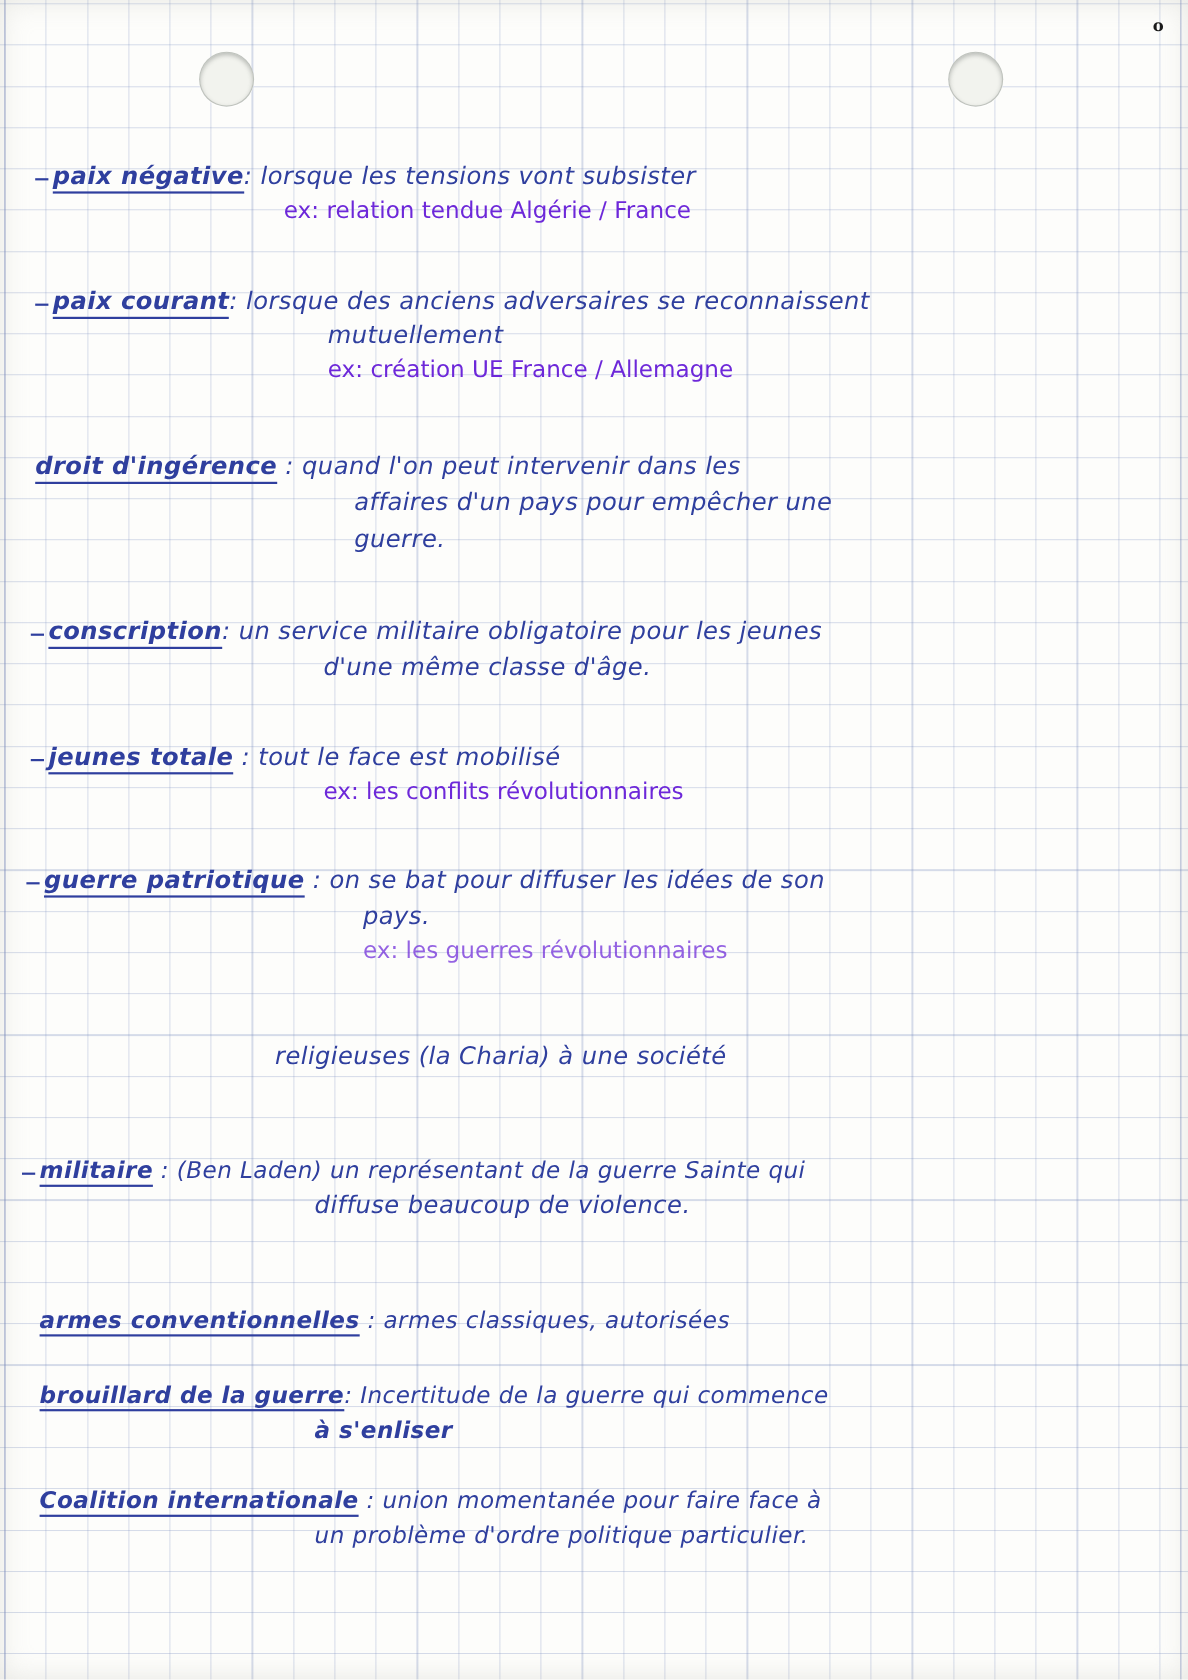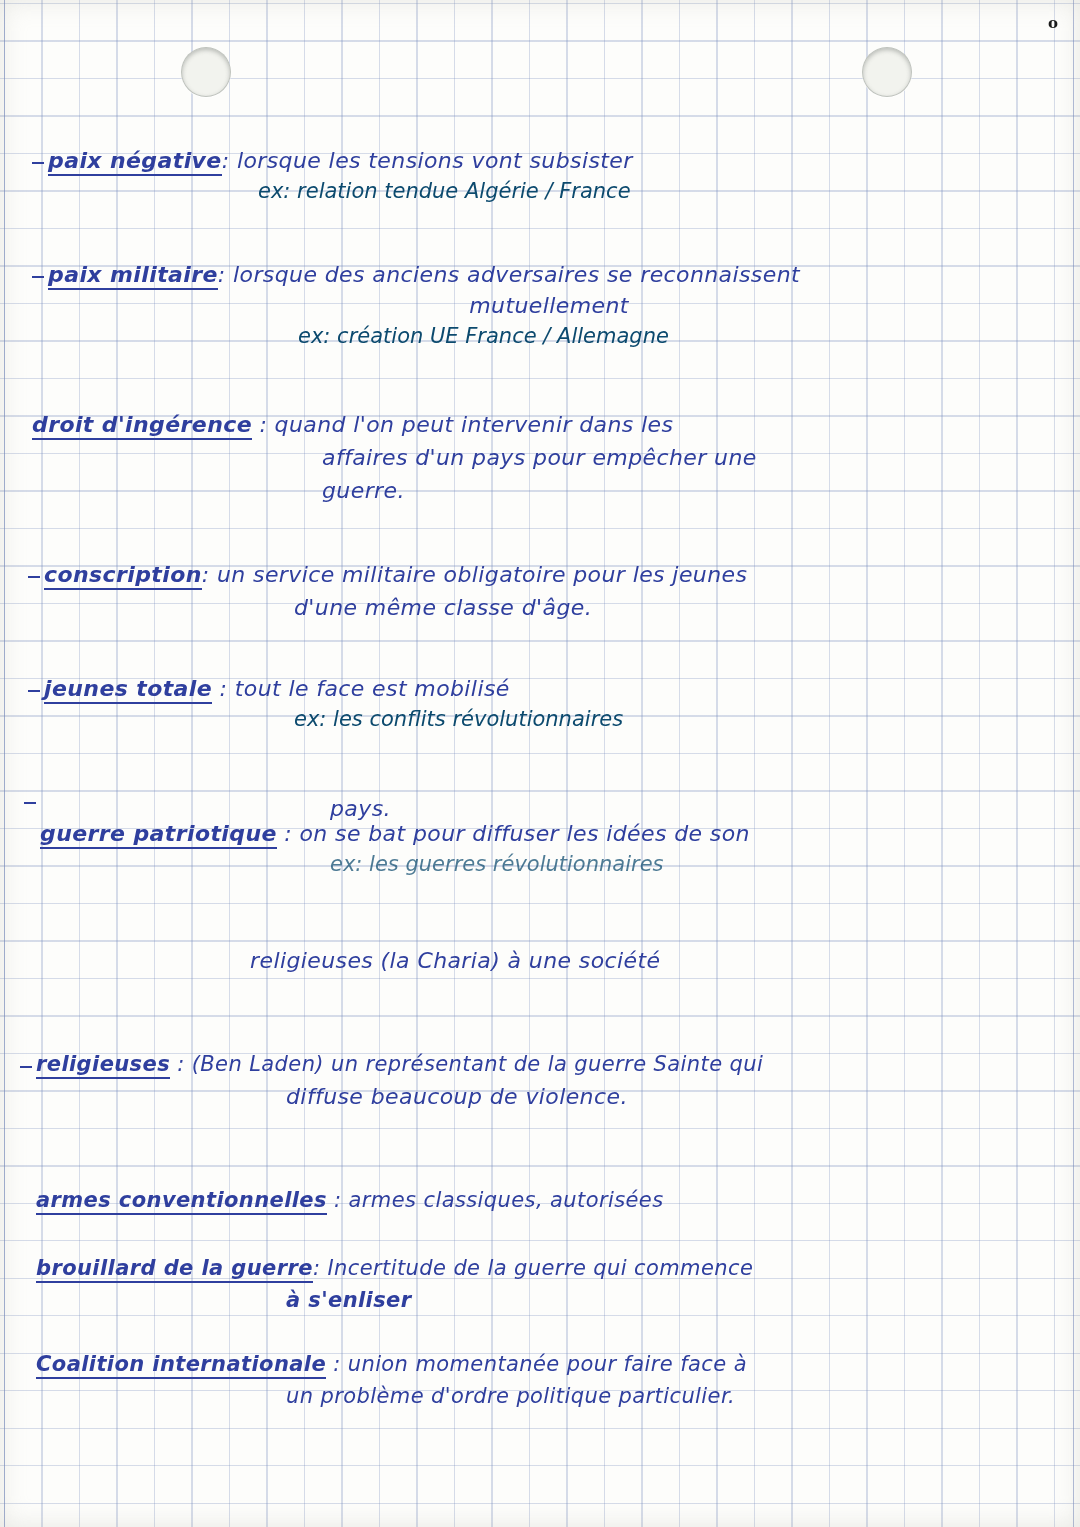--- a/index.html
+++ b/index.html
@@ -84,23 +84,22 @@
   .term {
     font-weight: bold;
     border-bottom: 2px solid #2f3f9e;
     padding-bottom: 1px;
   }
   .line {
     display: block;
     white-space: nowrap;
   }
   .ex {
-    color: #0c4a6e;
+    color: #6d28d9;
     font-family: "DejaVu Sans", sans-serif;
-    font-style: italic;
     white-space: nowrap;
   }
   .dash {
     position: absolute;
     left: -16px;
     width: 12px;
     height: 2px;
     background: #2f3f9e;
     top: 14px;
   }
@@ -127,22 +126,22 @@
   <div id="content">
 
     <div class="entry" style="left:48px; top:148px;">
       <span class="dash"></span>
       <span class="line hw sz22"><span class="term">paix négative</span><span>:</span> <span>lorsque les tensions vont subsister</span></span>
       <span class="line ex sz21 indent1" style="margin-top:6px;">ex: relation tendue Algérie / France</span>
     </div>
 
     <div class="entry" style="left:48px; top:262px;">
       <span class="dash"></span>
-      <span class="line hw sz22"><span class="term">paix militaire</span><span>:</span> <span>lorsque des anciens adversaires se reconnaissent</span></span>
-      <span class="line hw sz22 indent2" style="margin-top:6px;text-align:center;">mutuellement</span>
+      <span class="line hw sz22"><span class="term">paix courant</span><span>:</span> <span>lorsque des anciens adversaires se reconnaissent</span></span>
+      <span class="line hw sz22 indent2" style="margin-top:6px;">mutuellement</span>
       <span class="line ex sz21 indent2" style="margin-top:6px;">ex: création UE France / Allemagne</span>
     </div>
 
     <div class="entry" style="left:32px; top:412px;">
       <span class="line hw sz22"><span class="term">droit d'ingérence</span> <span>:</span> <span>quand l'on peut intervenir dans les</span></span>
       <span class="line hw sz22 indent3" style="margin-top:8px;">affaires d'un pays pour empêcher une</span>
       <span class="line hw sz22 indent3" style="margin-top:8px;">guerre.</span>
     </div>
 
     <div class="entry" style="left:44px; top:562px;">
@@ -152,32 +151,32 @@
     </div>
 
     <div class="entry" style="left:44px; top:676px;">
       <span class="dash"></span>
       <span class="line hw sz22"><span class="term">jeunes totale</span> <span>:</span> <span>tout le face est mobilisé</span></span>
       <span class="line ex sz21 indent2" style="margin-top:6px;">ex: les conflits révolutionnaires</span>
     </div>
 
     <div class="entry" style="left:40px; top:788px;">
       <span class="dash"></span>
+      <span class="line hw sz22"><span class="term">guerre patriotique</span> <span>:</span> <span>on se bat pour diffuser les idées de son</span></span>
       <span class="line hw sz22 indent3" style="margin-top:8px;">pays.</span>
-      <span class="line hw sz22"><span class="term">guerre patriotique</span> <span>:</span> <span>on se bat pour diffuser les idées de son</span></span>
       <span class="line ex sz21 indent3" style="margin-top:6px; opacity:0.72;">ex: les guerres révolutionnaires</span>
     </div>
 
     <div class="entry" style="left:40px; top:940px;">
       <span class="line hw sz22 indent1" style="margin-top:8px;">religieuses (la Charia) à une société</span>
     </div>
 
     <div class="entry" style="left:36px; top:1052px;">
       <span class="dash"></span>
-      <span class="line hw sz21"><span class="term">religieuses</span> <span>:</span> <span>(Ben Laden) un représentant de la guerre Sainte qui</span></span>
+      <span class="line hw sz21"><span class="term">militaire</span> <span>:</span> <span>(Ben Laden) un représentant de la guerre Sainte qui</span></span>
       <span class="line hw sz22 indent2" style="margin-top:8px;">diffuse beaucoup de violence.</span>
     </div>
 
     <div class="entry" style="left:36px; top:1188px;">
       <span class="line hw sz21"><span class="term">armes conventionnelles</span> <span>:</span> <span>armes classiques, autorisées</span></span>
     </div>
 
     <div class="entry" style="left:36px; top:1256px;">
       <span class="line hw sz21"><span class="term">brouillard de la guerre</span><span>:</span> <span>Incertitude de la guerre qui commence</span></span>
       <span class="line hw sz21 indent2" style="margin-top:8px;font-weight:bold;">à s'enliser</span>

